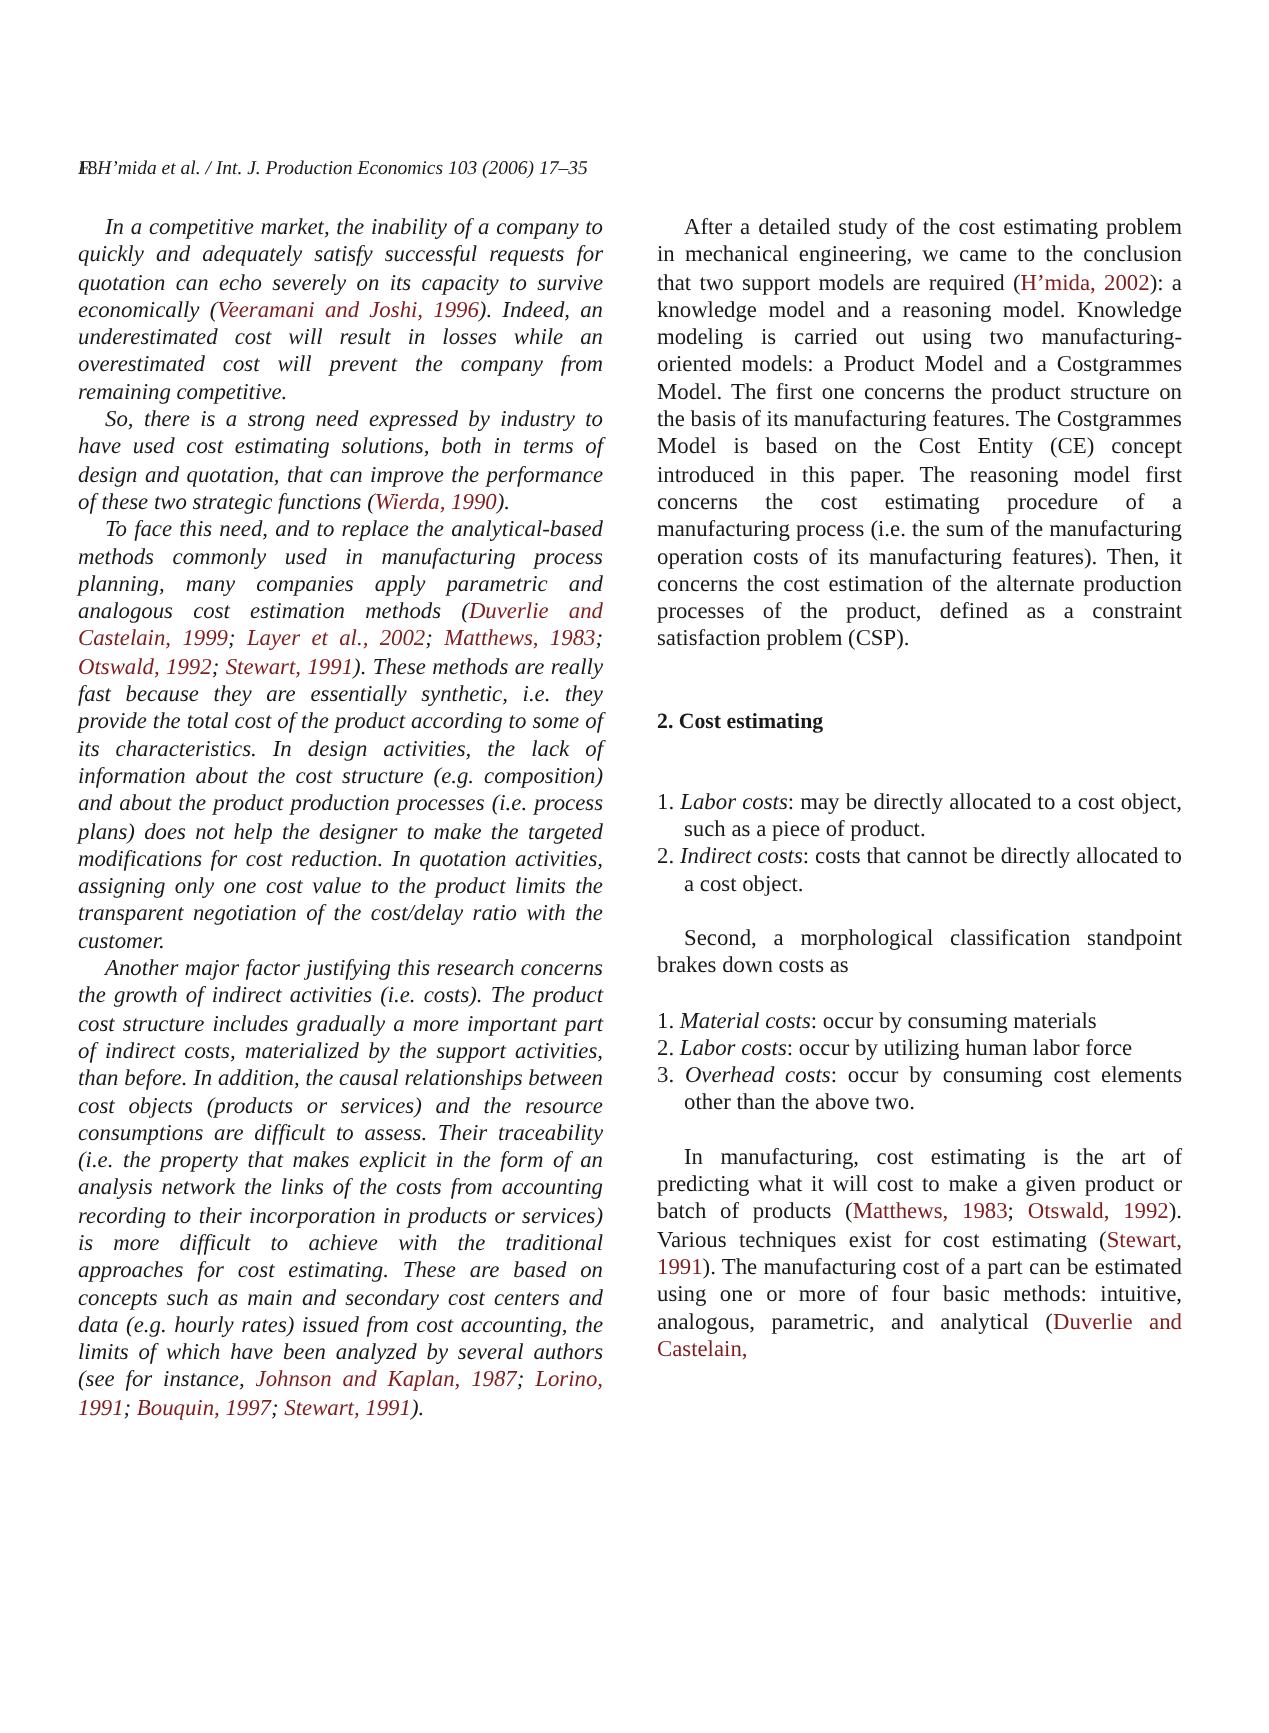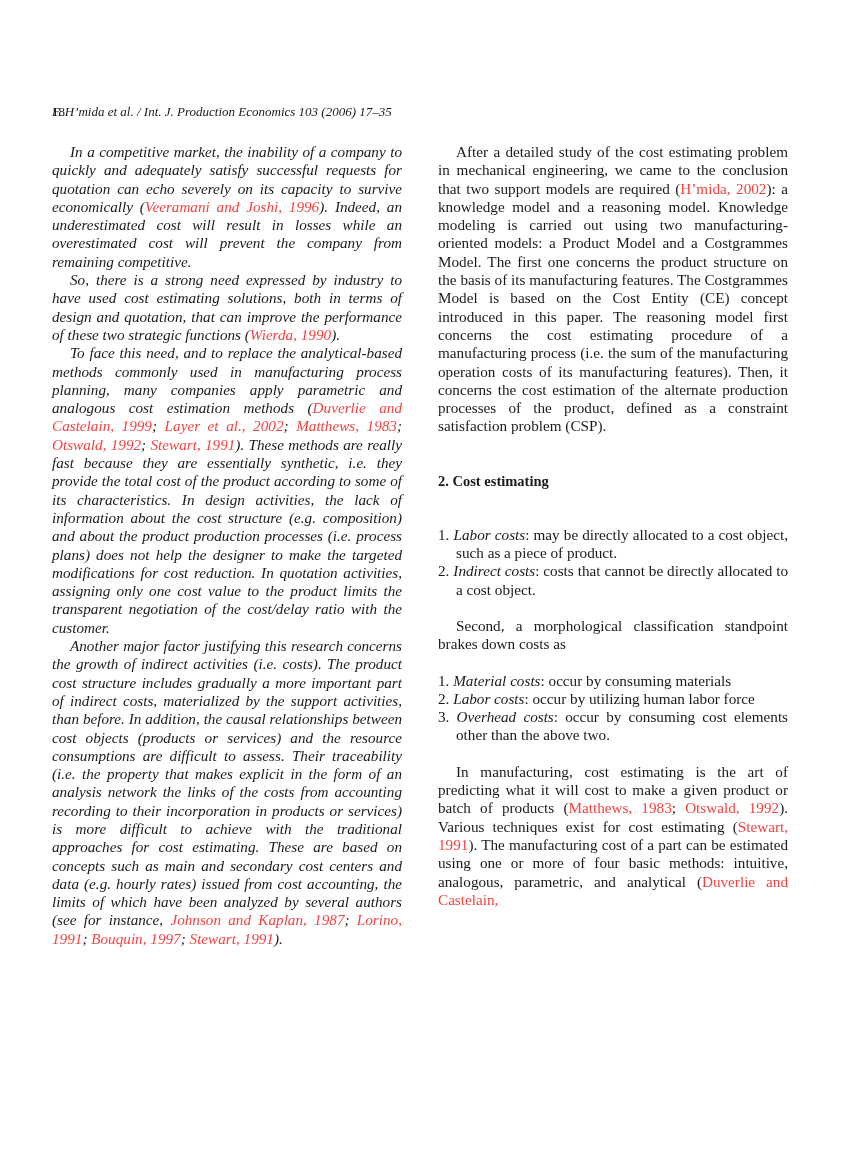--- a/index.html
+++ b/index.html
@@ -6,21 +6,21 @@
   body { width:846px; height:1155px; position:relative; overflow:hidden;
          font-family:"Liberation Serif","DejaVu Serif",serif; color:#1a1a1a; }
   .header { position:absolute; top:104px; left:52px; width:745px; height:20px;
             font-size:13px; }
   .page-num { position:absolute; left:0; top:0; }
   .running { position:absolute; left:0; right:0; top:0; text-align:left; font-style:italic; }
   .col { position:absolute; top:143px; width:350px; font-size:15.2px; line-height:18.3px; text-align:justify; }
   .col.left { left:52px;font-style:italic; }
   .col.right { left:438px; }
   p { margin:0; text-indent:18px; }
-  .cite { color:#ef4444; }
+  .cite { color:#7f1d1d; }
   h2 { font-size:14.5px; font-weight:bold; margin:0; line-height:18px; }
   ol { list-style:none; margin:0; padding:0; }
   li { padding-left:18px; text-indent:-18px; }
   .it { font-style:italic; }
   .gap { height:18px; }
   .gap2 { height:36px; }
 </style>
 </head>
 <body>
 

